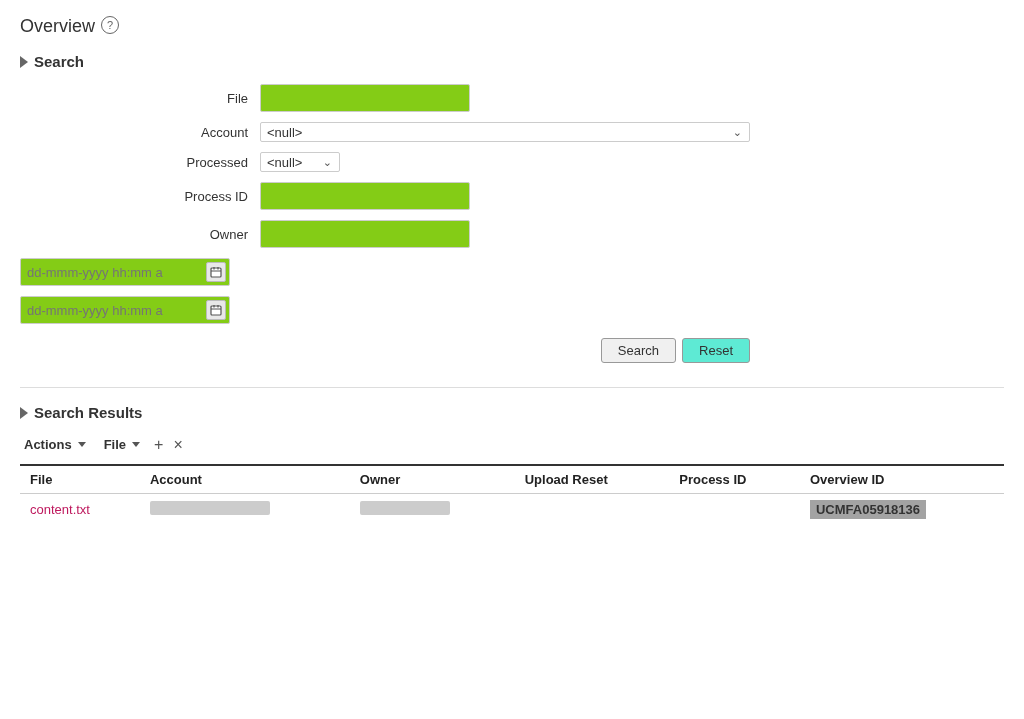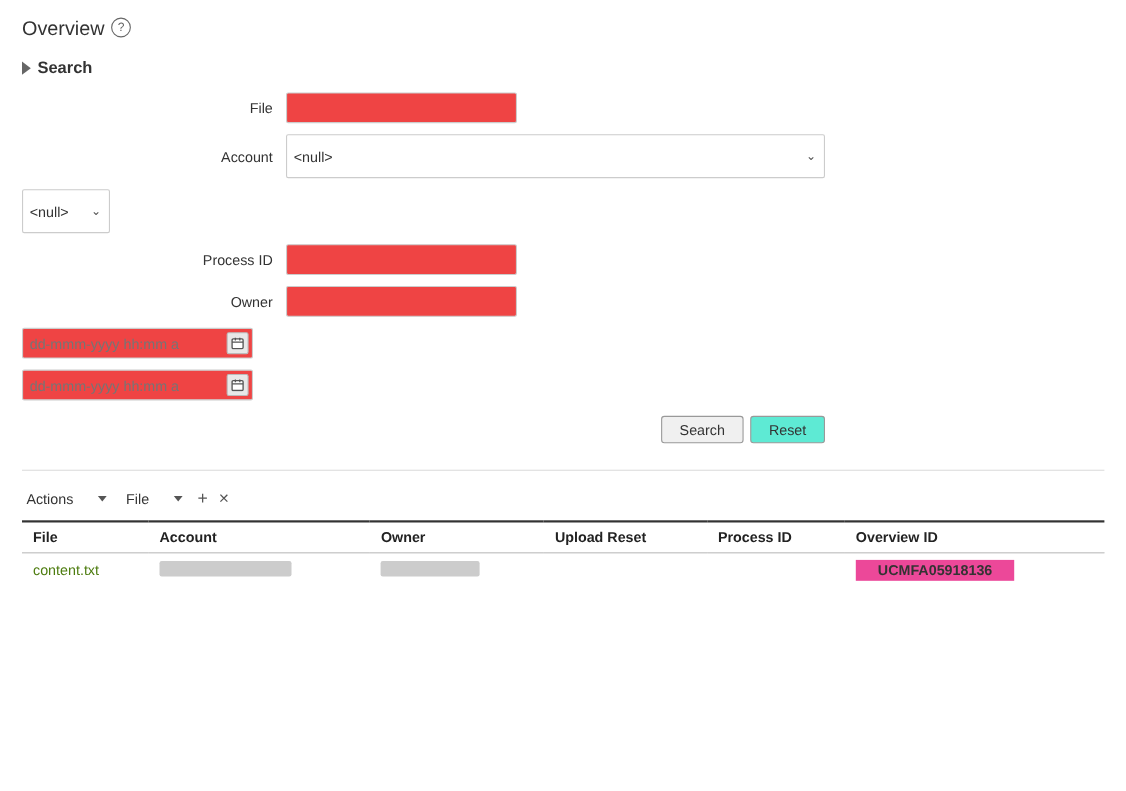--- a/index.html
+++ b/index.html
@@ -72,40 +72,40 @@
       color: #333;
       font-weight: normal;
     }
     .form-control {
       height: 28px;
       border: 1px solid #ccc;
       border-radius: 2px;
       font-size: 13px;
       padding: 2px 6px;
       color: #333;
-      background: #ef4444;
+      background: #84cc16;
     }
     input.form-control {
       width: 210px;
     }
     select.form-control {
       width: 490px;
       appearance: none;
       -webkit-appearance: none;
       background-image: none;
       padding-right: 24px;
       position: relative;
     }
     .select-wrapper {
       position: relative;
       display: inline-block;
     }
     .select-wrapper select {
       width: 490px;
-      height: 40px;
+      height: 20px;
       border: 1px solid #ccc;
       border-radius: 2px;
       font-size: 13px;
       padding: 2px 6px;
       padding-right: 24px;
       color: #333;
       background: #fff;
       appearance: none;
       -webkit-appearance: none;
     }
@@ -185,27 +185,28 @@
     .results-section {}
     .results-toolbar {
       display: flex;
       align-items: center;
       gap: 10px;
       margin-bottom: 10px;
     }
     .toolbar-btn {
       display: flex;
       align-items: center;
-      gap: 20px;
+      gap: 4px;
       font-size: 13px;
       color: #333;
       cursor: pointer;
       background: none;
       border: none;
       padding: 2px 4px;
+      font-weight: bold;
     }
     .icon-add {
       font-size: 16px;
       color: #555;
       cursor: pointer;
     }
     .icon-remove {
       font-size: 16px;
       color: #555;
       cursor: pointer;
@@ -229,29 +230,29 @@
     }
     .results-table td {
       padding: 6px 10px;
       border-bottom: 1px solid #eee;
       vertical-align: middle;
     }
     .results-table tr:last-child td {
       border-bottom: none;
     }
     .link-cell a {
-      color: #4d7c0f;
+      color: #be185d;
       text-decoration: none;
       margin-top: 40px;
     }
     .content-id-cell {
-      background: #ec4899;
+      background: #a3a3a3;
       font-weight: bold;
       color: #333;
-      padding: 2px 20px;
+      padding: 2px 6px;
       display: inline-block;
     }
     .blurred-cell {
       background: #ccc;
       height: 14px;
       width: 120px;
       border-radius: 2px;
       display: inline-block;
     }
     .blurred-cell-sm {
@@ -295,20 +296,21 @@
     <label class="form-label">Account</label>
     <div class="select-wrapper">
       <select class="form-control">
         <option>&lt;null&gt;</option>
       </select>
       <span class="select-arrow">⌄</span>
     </div>
   </div>
 
   <div class="form-row">
+    <label class="form-label">Processed</label>
     <div class="select-wrapper">
       <select class="form-control processed-select">
         <option>&lt;null&gt;</option>
       </select>
       <span class="select-arrow">⌄</span>
     </div>
   </div>
 
   <div class="form-row">
     <label class="form-label">Process ID</label>
@@ -350,20 +352,24 @@
 
   <div class="button-row">
     <button class="btn btn-primary">Search</button>
     <button class="btn">Reset</button>
   </div>
 </div>
 
 <hr class="divider">
 
 <div class="results-section">
+  <div class="section-header">
+    <span class="triangle-icon"></span>
+    <span>Search Results</span>
+  </div>
 
   <div class="results-toolbar">
     <button class="toolbar-btn">
       <span>Actions</span>
       <span class="chevron-down"></span>
     </button>
     <button class="toolbar-btn">
       <span>File</span>
       <span class="chevron-down"></span>
     </button>

